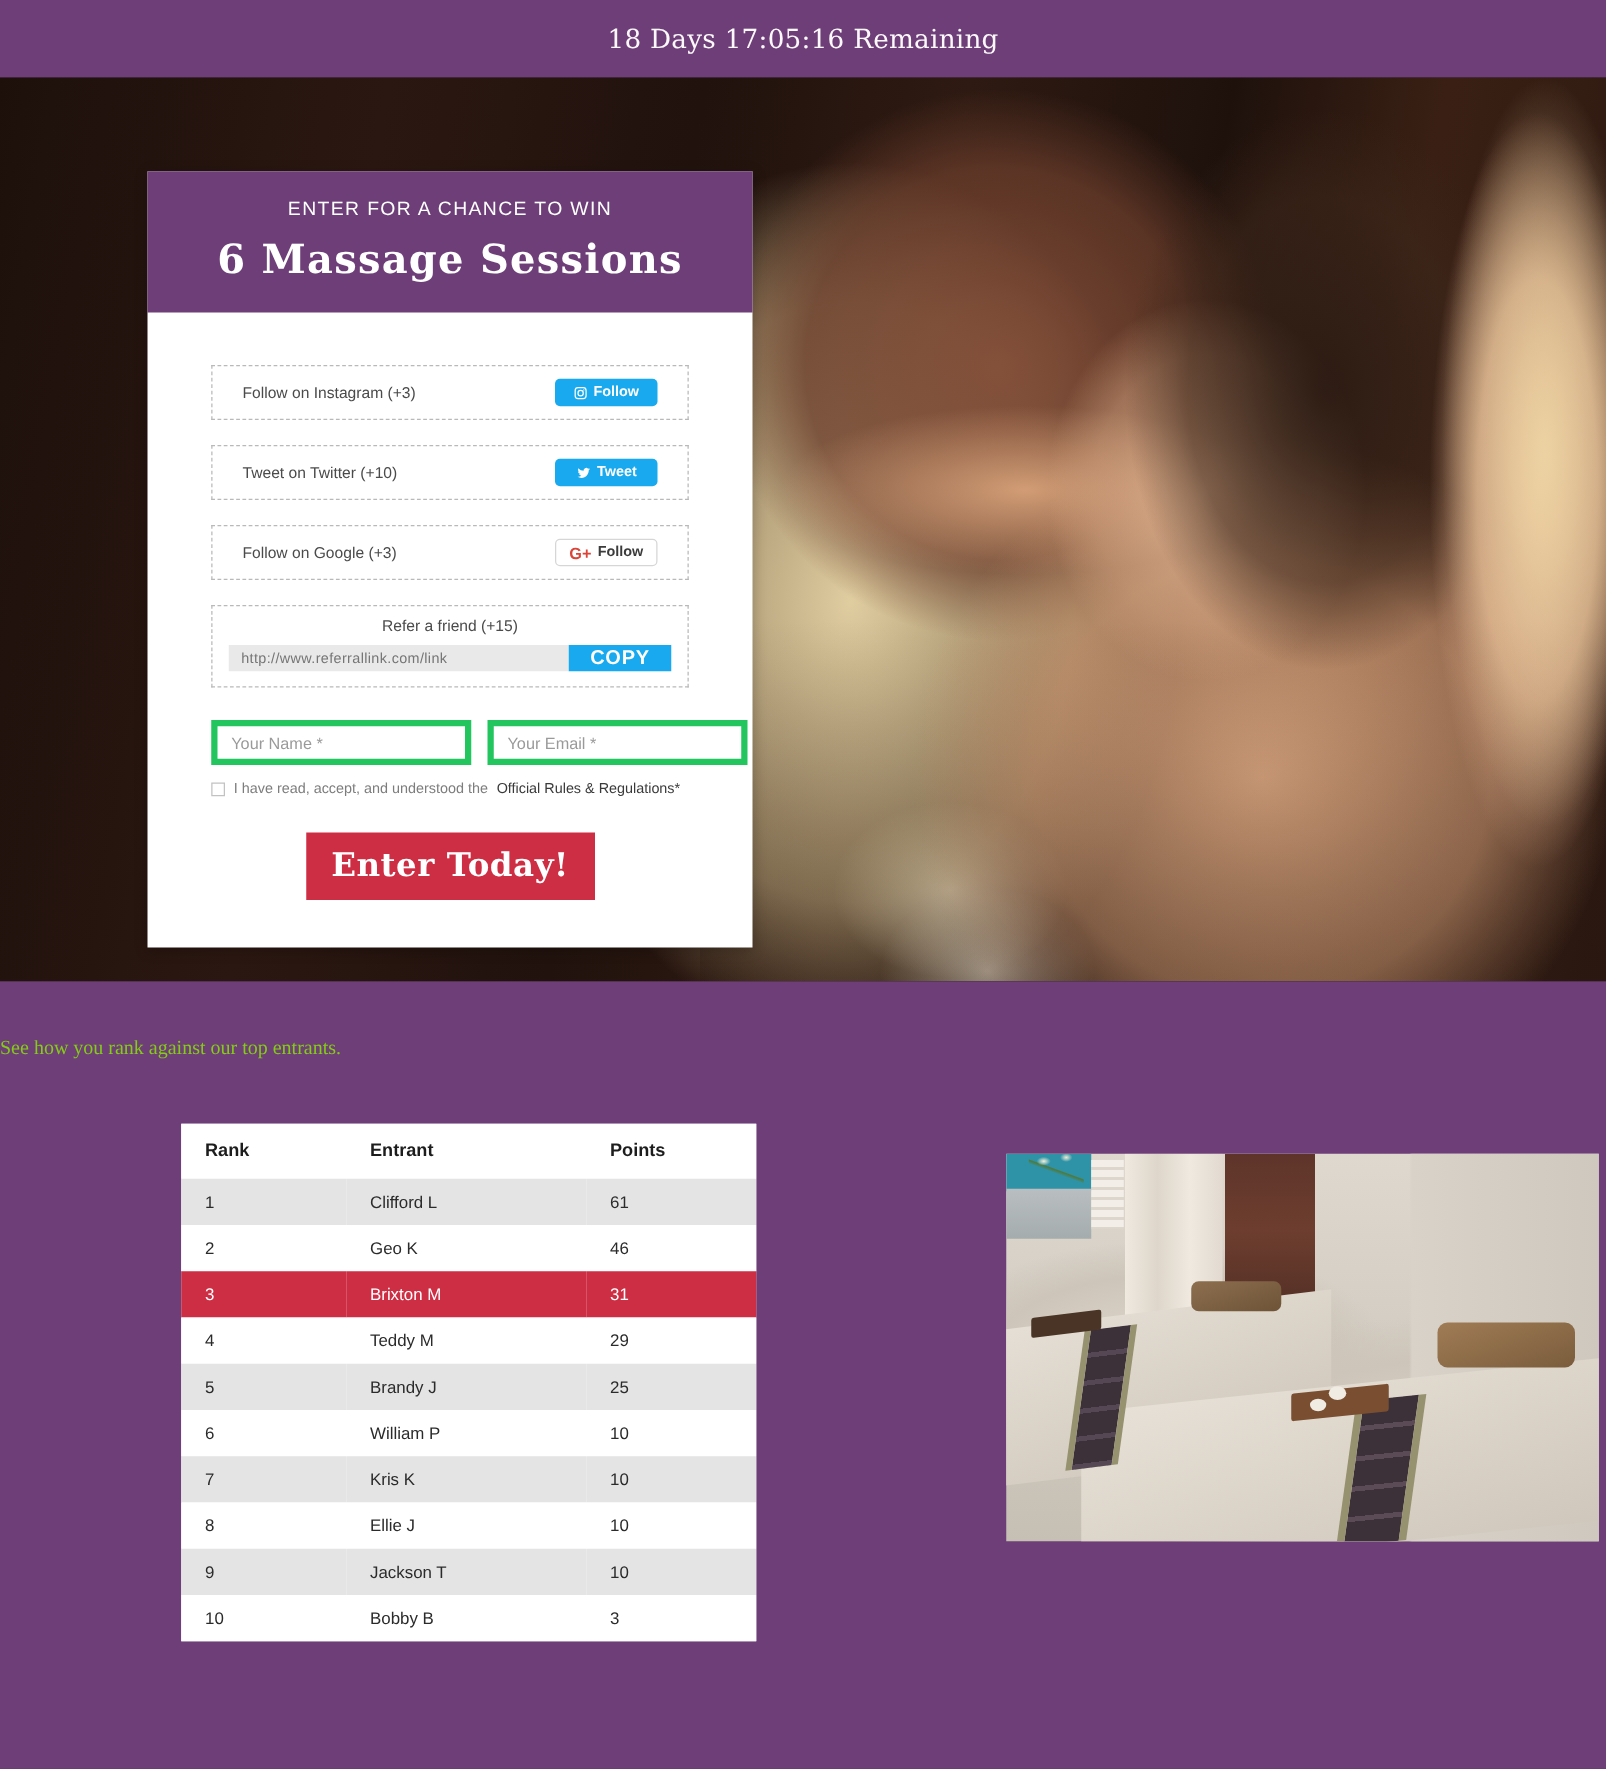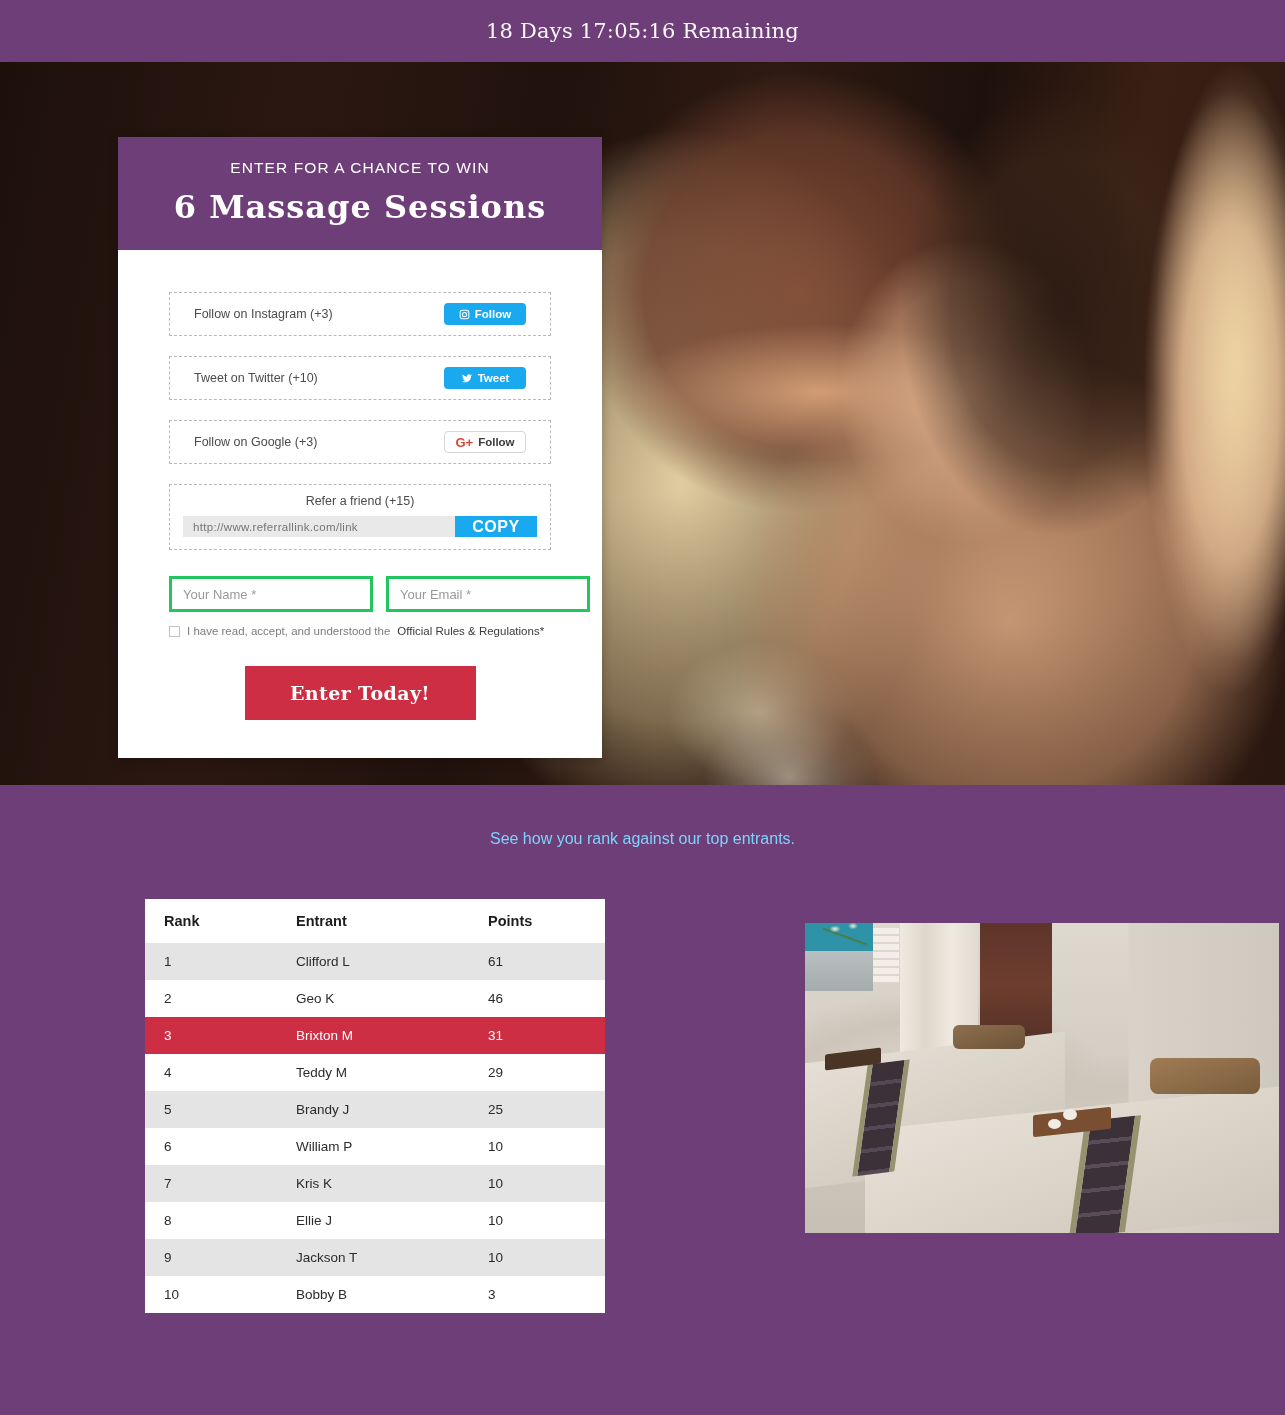--- a/index.html
+++ b/index.html
@@ -169,21 +169,21 @@
     font-weight: bold;
     letter-spacing: 0.6px;
     cursor: pointer;
     font-family: "Liberation Sans", sans-serif;
   }
 
   .field-row { display: flex; gap: 13px; margin-top: 26px; }
   .text-field {
     flex: 1;
     height: 36px;
-    border: 3px solid #22c55e;
+    border: 5px solid #22c55e;
     padding: 0 11px;
     font-size: 13px;
     color: #8a8a8a;
     font-family: "Liberation Sans", sans-serif;
     background: #fff;
   }
   .text-field::placeholder { color: #9a9a9a; }
 
   .consent-row {
     display: flex;
@@ -204,45 +204,45 @@
 
   .btn-enter {
     display: block;
     margin: 29px auto 0;
     width: 231px;
     height: 54px;
     background: #ce2e43;
     border: none;
     color: #ffffff;
     font-family: "DejaVu Serif", serif;
-    font-size: 19px;
+    font-size: 26px;
     font-weight: 700;
     letter-spacing: 0.4px;
     cursor: pointer;
   }
 
   
   .leaderboard {
     background: #6e3e78;
     padding: 34px 0 0;
     height: 630px;
   }
   .lb-title {
     font-family: "DejaVu Serif", serif;
     font-size: 37px;
     font-weight: 700;
     color: #ffffff;
     text-align: center;
     letter-spacing: 0.5px;
   }
   .lb-sub {
-    text-align: center;
-    color: #7dd3fc;
+    color: #84cc16;
     font-size: 16px;
     margin-top: 11px;
+    font-family: Liberation Serif, serif;
   }
   .lb-grid {
     display: flex;
     margin: 51px 0 0 145px;
     gap: 63px;
     justify-content: space-between;
   }
 
   .lb-table {
     width: 460px;

